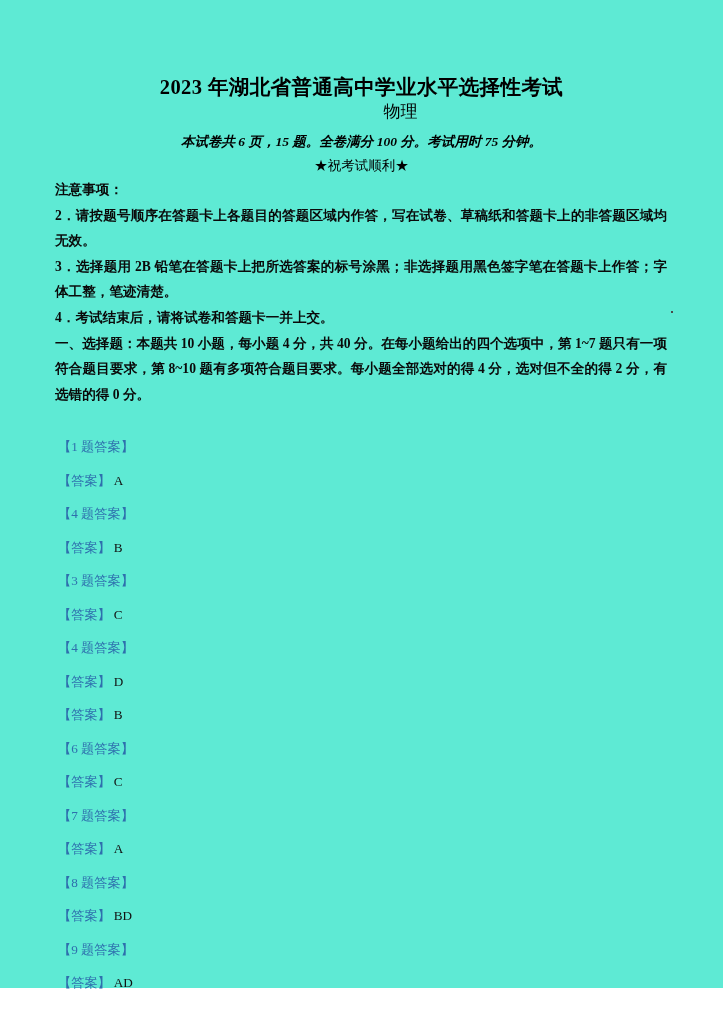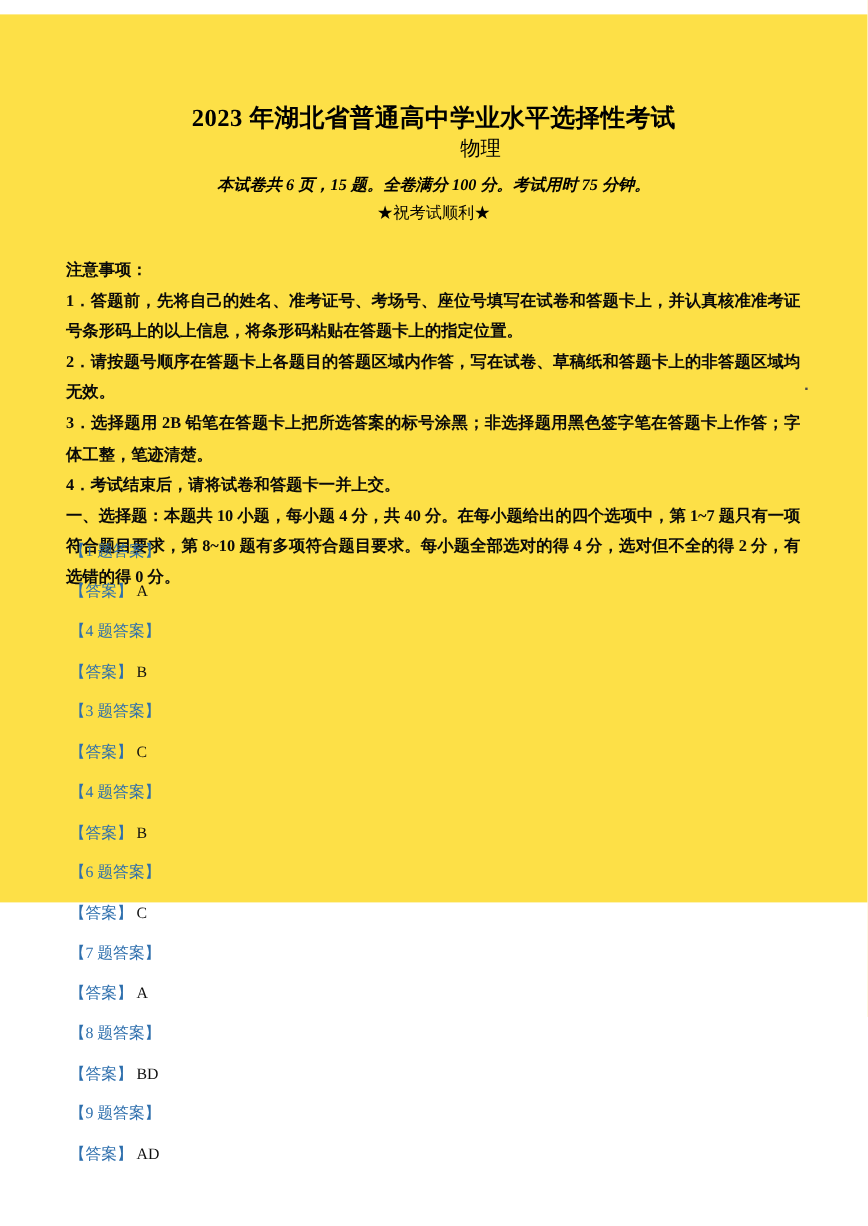--- a/index.html
+++ b/index.html
@@ -13,24 +13,24 @@
     height: 1022px;
     position: relative;
     overflow: hidden;
     font-family: "Liberation Serif", "DejaVu Serif", serif;
     color: #000000;
     -webkit-font-smoothing: antialiased;
   }
 
   .page {
     position: absolute;
-    left: 0; top: 12px;
+    left: 0; top: 0;
     width: 723px;
-    height: 740px;
-    background: #fde047;
+    height: 988px;
+    background: #5eead4;
   }
 
   
   .doc-title {
     position: absolute;
     left: 0;
     top: 60px;
     width: 723px;
     text-align: center;
     font-size: 20.5px;
@@ -73,21 +73,20 @@
     line-height: 1.5;
     white-space: nowrap;
   }
 
   
   .body-block {
     position: absolute;
     left: 55px;
     top: 177px;
     width: 612px;
-    margin-top: 23px;
   }
   .para {
     font-size: 13.6px;
     font-weight: bold;
     line-height: 25.6px;
     text-align: justify;
     text-justify: inter-ideograph;
     margin: 0;
     color: #0a0a0a;
   }
@@ -130,35 +129,35 @@
 
 <div class="page">
 
   <h1 class="doc-title">2023 年湖北省普通高中学业水平选择性考试</h1>
   <div class="doc-subject">物理</div>
   <div class="doc-meta">本试卷共 6 页，15 题。全卷满分 100 分。考试用时 75 分钟。</div>
   <div class="doc-wish">★祝考试顺利★</div>
 
   <div class="body-block">
     <p class="para">注意事项：</p>
-    <p class="para">1．答题前，先将自己的姓名、准考证号、考场号、座位号填写在试卷和答题卡上，并认真核准准考证号条形码上的以上信息，将条形码粘贴在答题卡上的指定位置。</p>
     <p class="para">2．请按题号顺序在答题卡上各题目的答题区域内作答，写在试卷、草稿纸和答题卡上的非答题区域均无效。</p>
     <p class="para">3．选择题用 2B 铅笔在答题卡上把所选答案的标号涂黑；非选择题用黑色签字笔在答题卡上作答；字体工整，笔迹清楚。</p>
     <p class="para">4．考试结束后，请将试卷和答题卡一并上交。</p>
     <p class="para">一、选择题：本题共 10 小题，每小题 4 分，共 40 分。在每小题给出的四个选项中，第 1~7 题只有一项符合题目要求，第 8~10 题有多项符合题目要求。每小题全部选对的得 4 分，选对但不全的得 2 分，有选错的得 0 分。</p>
   </div>
 
   <div class="answers">
       <div class="ans-line"><span class="ans-label">【1 题答案】</span></div>
       <div class="ans-line"><span class="ans-label">【答案】</span><span class="ans-value">A</span></div>
       <div class="ans-line"><span class="ans-label">【4 题答案】</span></div>
       <div class="ans-line"><span class="ans-label">【答案】</span><span class="ans-value">B</span></div>
       <div class="ans-line"><span class="ans-label">【3 题答案】</span></div>
       <div class="ans-line"><span class="ans-label">【答案】</span><span class="ans-value">C</span></div>
       <div class="ans-line"><span class="ans-label">【4 题答案】</span></div>
+      <div class="ans-line"><span class="ans-label">【答案】</span><span class="ans-value">D</span></div>
       <div class="ans-line"><span class="ans-label">【答案】</span><span class="ans-value">B</span></div>
       <div class="ans-line"><span class="ans-label">【6 题答案】</span></div>
       <div class="ans-line"><span class="ans-label">【答案】</span><span class="ans-value">C</span></div>
       <div class="ans-line"><span class="ans-label">【7 题答案】</span></div>
       <div class="ans-line"><span class="ans-label">【答案】</span><span class="ans-value">A</span></div>
       <div class="ans-line"><span class="ans-label">【8 题答案】</span></div>
       <div class="ans-line"><span class="ans-label">【答案】</span><span class="ans-value">BD</span></div>
       <div class="ans-line"><span class="ans-label">【9 题答案】</span></div>
       <div class="ans-line"><span class="ans-label">【答案】</span><span class="ans-value">AD</span></div>
     </div>

